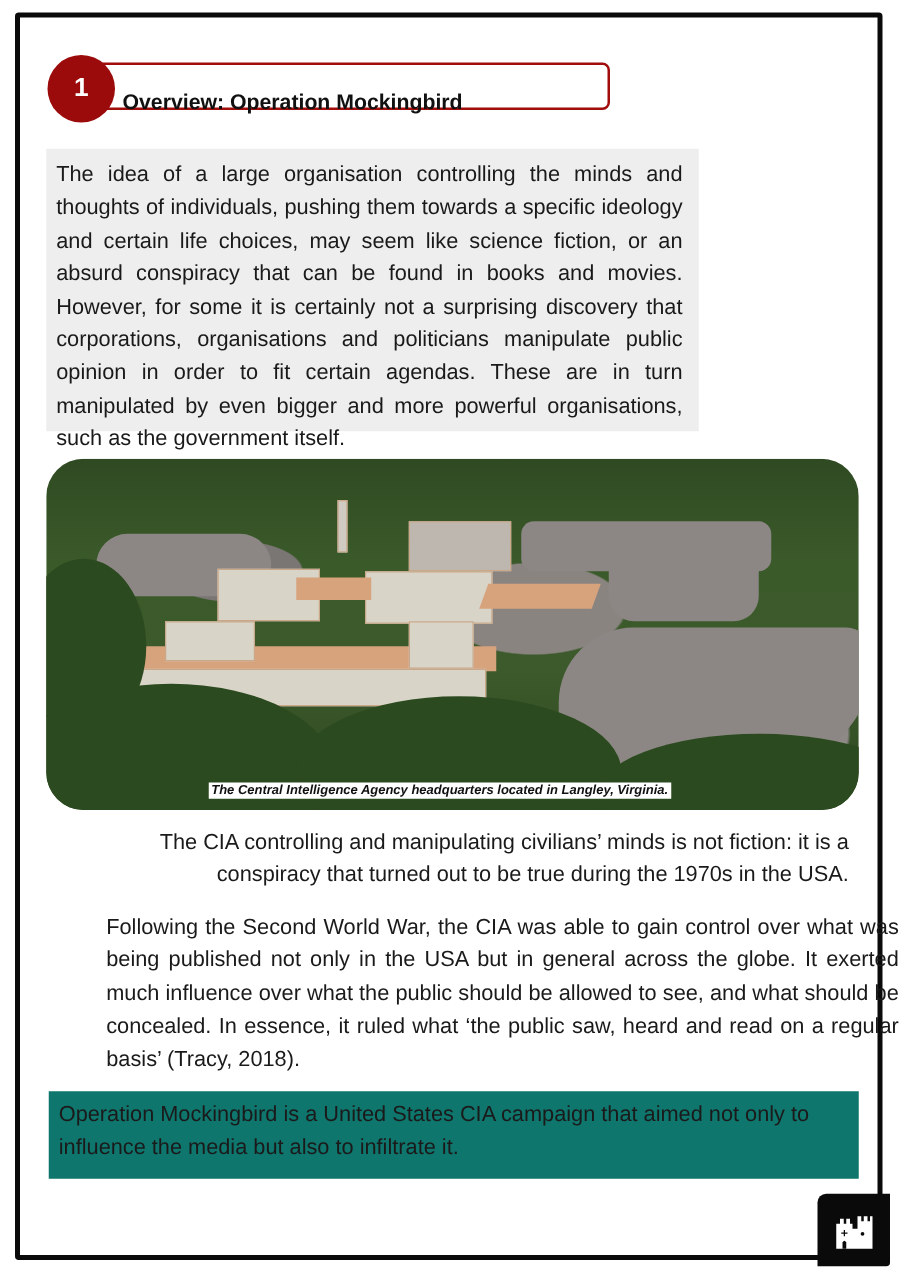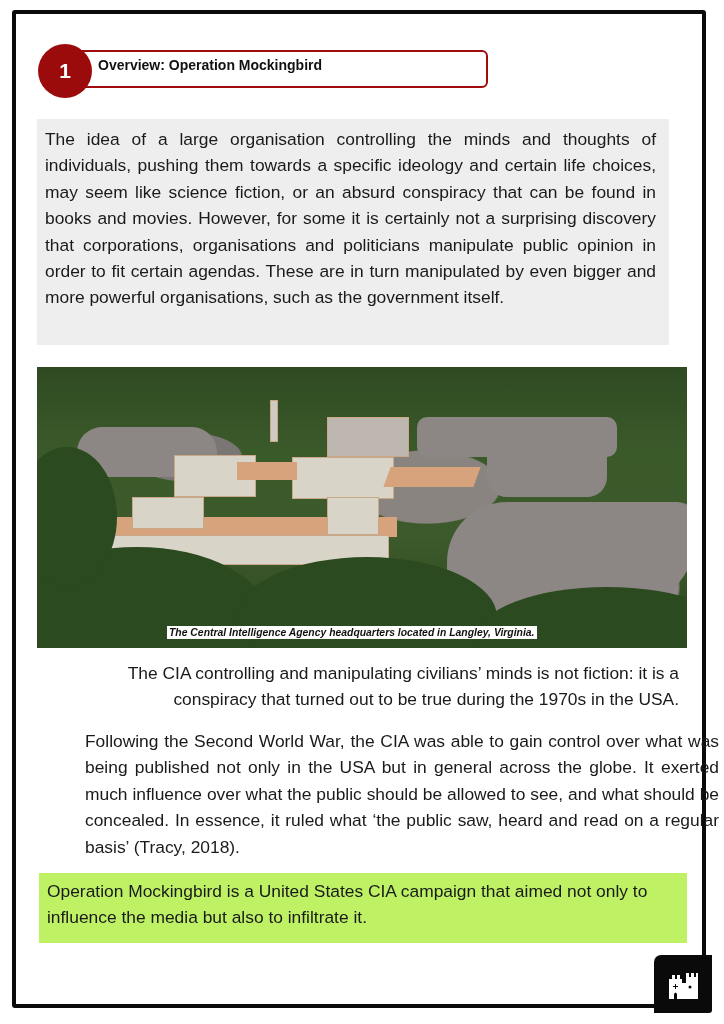--- a/index.html
+++ b/index.html
@@ -1,36 +1,36 @@
 <!DOCTYPE html>
 <html><head>
 <meta charset="utf-8">
 <style>
   html, body { margin: 0; padding: 0; background: #ffffff; }
   body { width: 724px; height: 1024px; position: relative; overflow: hidden; font-family: "Liberation Sans", sans-serif; }
   .frame { position: absolute; left: 12px; top: 10px; width: 694px; height: 998px; border: 4px solid #0a0a0a; border-radius: 3px; box-sizing: border-box; background: #fff; }
   .heading { position: absolute; left: 38px; top: 50px; width: 452px; height: 40px; }
   .heading-bar { position: absolute; left: 30px; top: 0; width: 420px; height: 38px; border: 2px solid #a10d0d; border-radius: 6px; box-sizing: border-box; background: #fff; }
   .heading-circle { position: absolute; left: 0; top: -6px; width: 54px; height: 54px; border-radius: 50%; background: #9c0b0b; color: #fff; font-size: 21px; font-weight: bold; display: flex; align-items: center; justify-content: center; z-index: 2; }
-  .heading-title { position: absolute; left: 60px; top: 7px; font-size: 14px; font-weight: bold; color: #111; z-index: 3; }
-  .intro { position: absolute; left: 37px; top: 119px; width: 632px; height: 226px; background: #eeeeee; box-sizing: border-box; padding: 7px 13px 0 8px; }
+  .heading-title { position: absolute; left: 60px; top: 22px; font-size: 17px; font-weight: bold; color: #111; z-index: 3; }
+  .intro { position: absolute; left: 37px; top: 119px; width: 522px; height: 226px; background: #eeeeee; box-sizing: border-box; padding: 7px 13px 0 8px; }
   p.body { margin: 0; font-size: 17.4px; line-height: 26.4px; color: #1a1a1a; text-align: justify; }
   .photo { position: absolute; left: 37px; top: 367px; width: 650px; height: 281px; overflow: hidden;
     background:
       radial-gradient(ellipse 120px 60px at 390px 120px, #8a8481 0, #8a8481 60%, transparent 62%),
       radial-gradient(ellipse 130px 80px at 550px 220px, #8e8886 0, #8e8886 70%, transparent 72%),
       radial-gradient(ellipse 90px 40px at 150px 90px, #7a7674 0, #7a7674 60%, transparent 62%),
-      linear-gradient(180deg, #2f4a22 0%, #3b5a2a 30%, #3c5a2b 60%, #2d4620 100%); }
+      linear-gradient(180deg, #2f4a22 0%, #3b5a2a 30%, #3c5a2b 60%, #2d4620 100%); border-radius: 30px; }
   .bldg { position: absolute; background: #d9d4c8; border: 1px solid #c9a98a; }
   .roof { position: absolute; background: #d7a37d; }
   .lot { position: absolute; background: #8c8784; border-radius: 30px; }
   .trees { position: absolute; border-radius: 50%; background: #2c4a1f; }
   .caption { position: absolute; left: 130px; top: 259px; background: #ffffff; padding: 0 2px; font-size: 10.4px; font-weight: bold; font-style: italic; color: #111; white-space: nowrap; line-height: 13px; }
   .para { position: absolute; left: 45px; width: 634px; }
-  .summary { position: absolute; left: 39px; top: 873px; width: 648px; height: 70px; background: #bef264; box-sizing: border-box; padding: 5px 12px 0 8px; }
+  .summary { position: absolute; left: 39px; top: 873px; width: 648px; height: 70px; background: #0f766e; box-sizing: border-box; padding: 5px 12px 0 8px; }
   .badge { position: absolute; right: 12px; bottom: 11px; width: 58px; height: 58px; background: #0a0a0a; border-radius: 7px 0 3px 0; display: flex; align-items: center; justify-content: center; }
 </style>
 </head>
 <body>
 
 <div class="frame"></div>
 
 <div class="heading">
   <div class="heading-bar"></div>
   <div class="heading-circle">1</div>

